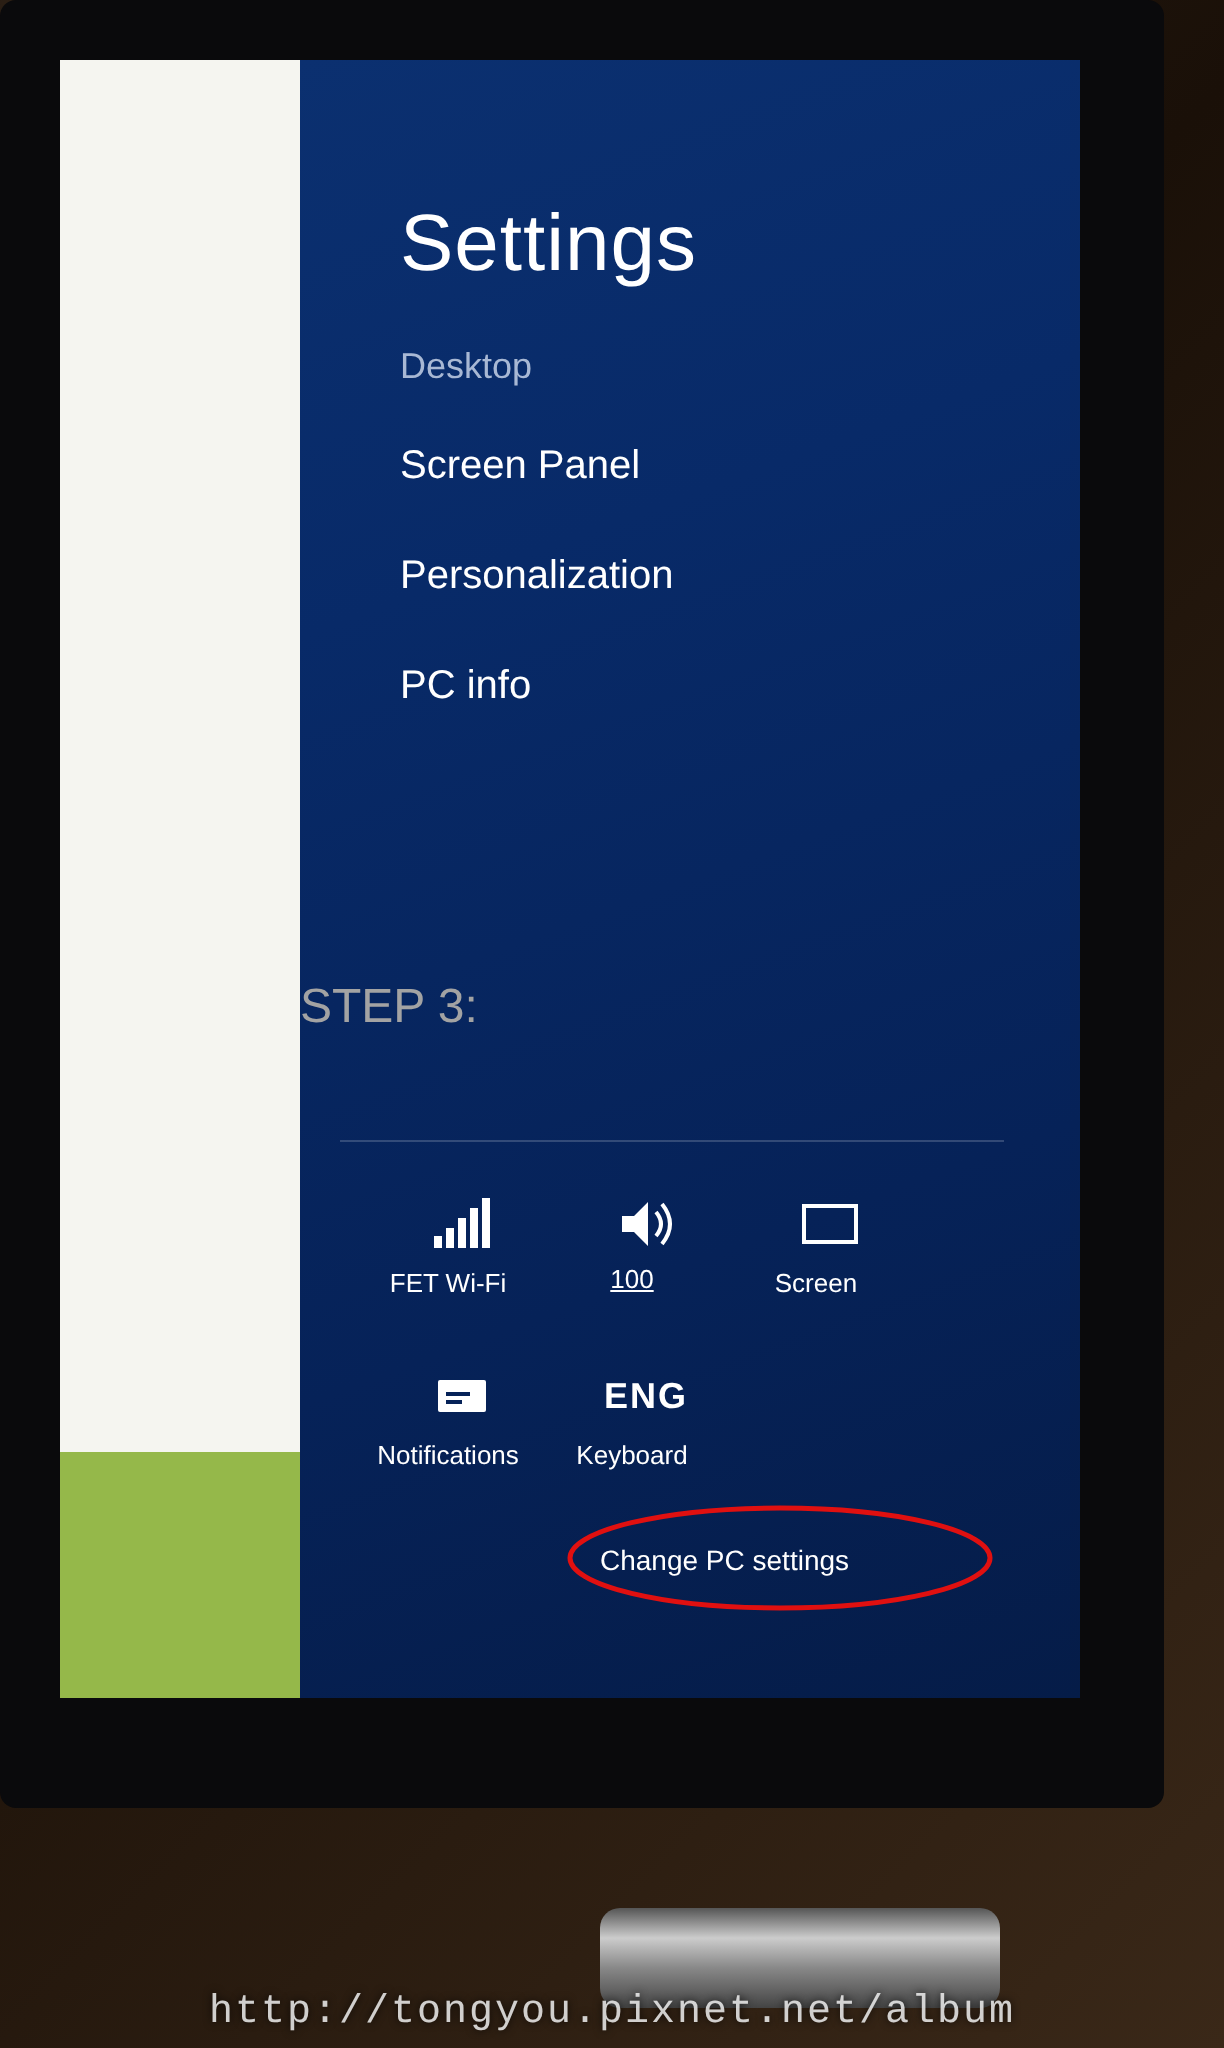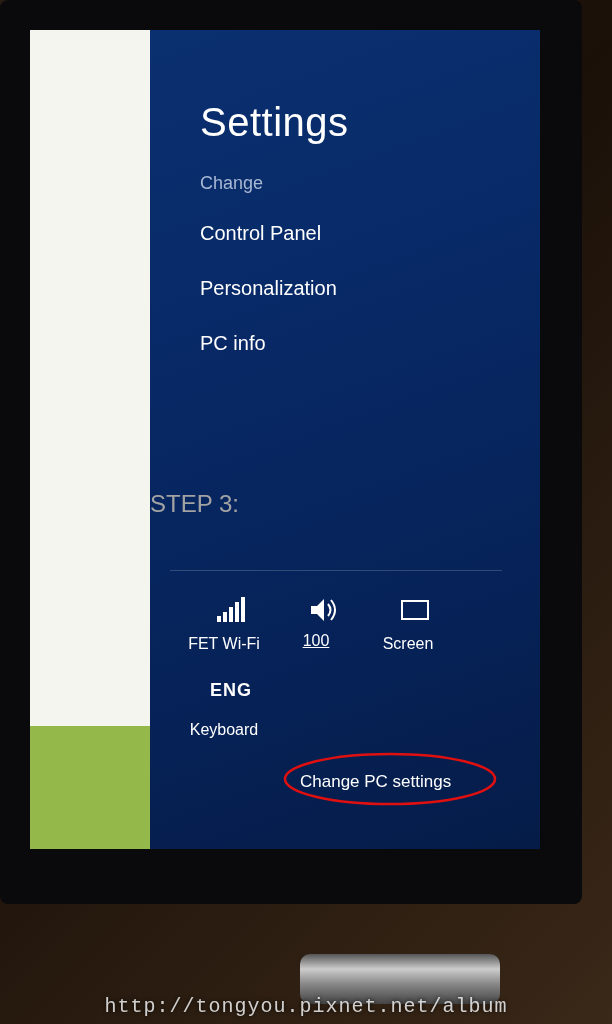--- a/index.html
+++ b/index.html
@@ -102,47 +102,48 @@
       align-items: center;
       justify-content: flex-start;
       color: #fff;
       cursor: pointer;
       padding-top: 4px;
     }
     .tile-icon {
       width: 36px;
       height: 36px;
       display: flex;
+      align-items: center;
       justify-content: center;
       margin-bottom: 4px;
       margin-left: 14px;
     }
     .tile-icon svg { width: 32px; height: 32px; }
     .tile-label {
-      font-size: 16px;
+      font-size: 13px;
       text-align: center;
       line-height: 1.2;
     }
     .tile-sub {
-      font-size: 16px;
+      font-size: 13px;
       text-align: center;
       margin-top: -2px;
       text-decoration: underline;
     }
     .eng-text {
       font-size: 18px;
       font-weight: 700;
       letter-spacing: 1px;
     }
     .change-pc {
       position: absolute;
       left: 300px;
       top: 772px;
       color: #fff;
-      font-size: 17px;
+      font-size: 14px;
       cursor: pointer;
     }
     .red-ellipse {
       position: absolute;
       left: 280px;
       top: 750px;
       width: 220px;
       height: 58px;
       pointer-events: none;
     }
@@ -174,23 +175,23 @@
 
 <div class="photo-bg"></div>
 <div class="device-bezel"></div>
 <div class="hinge"></div>
 
 <div class="screen">
   <div class="desktop-strip"></div>
 
   <div class="charm">
     <h1>Settings</h1>
-    <div class="subtitle">Change</div>
-
-    <a class="menu-item">Control Panel</a>
+    <div class="subtitle">Desktop</div>
+
+    <a class="menu-item">Screen Panel</a>
     <a class="menu-item">Personalization</a>
     <a class="menu-item">PC info</a>
   </div>
 </div>
 
 <div class="step-annotation">STEP 3:</div>
 
 <div class="divider"></div>
 
 <div class="tile-grid">
@@ -221,20 +222,30 @@
 
   <div class="tile">
     <div class="tile-icon">
       <svg viewBox="0 0 32 32" fill="none" stroke="#fff" stroke-width="2">
         <rect x="3" y="7" width="26" height="18" fill="none"></rect>
       </svg>
     </div>
     <div class="tile-label">Screen</div>
   </div>
 
+  <div class="tile">
+    <div class="tile-icon">
+      <svg viewBox="0 0 32 32" fill="#fff">
+        <rect x="4" y="8" width="24" height="16" rx="1"></rect>
+        <rect x="8" y="14" width="12" height="2" fill="#062258"></rect>
+        <rect x="8" y="18" width="8" height="2" fill="#062258"></rect>
+      </svg>
+    </div>
+    <div class="tile-label">Notifications</div>
+  </div>
 
 
   <div class="tile">
     <div class="tile-icon">
       <span class="eng-text">ENG</span>
     </div>
     <div class="tile-label">Keyboard</div>
   </div>
 
 </div>

